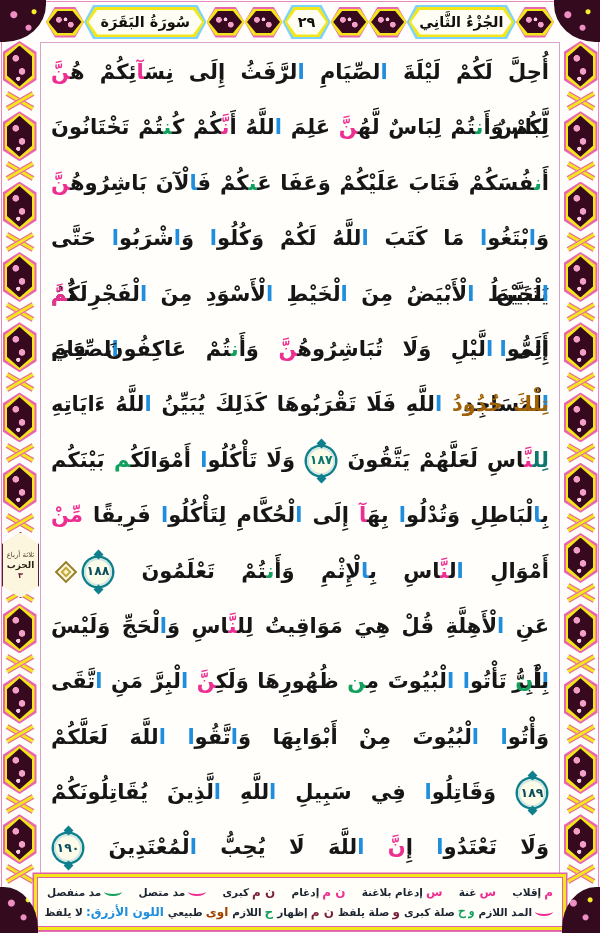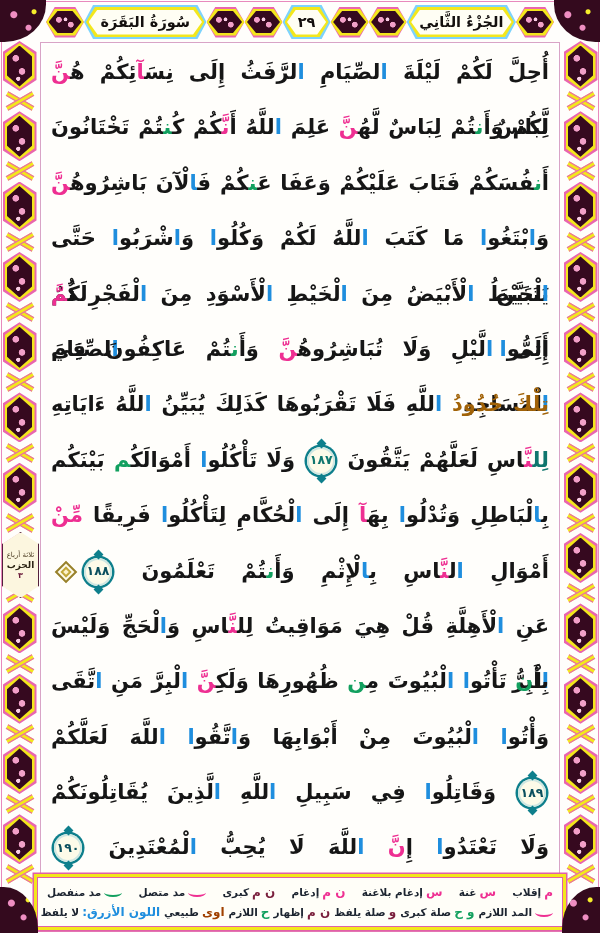--- a/index.html
+++ b/index.html
@@ -417,21 +417,21 @@
           <span class="wave" style="border-color: rgb(18, 160, 95);"></span>
           <span class="llab">مد منفصل</span>
         </span>
       </div>
     <div class="lrow" id="legend-row2">
         <span class="litem">
           <span class="wave" style="border-color: rgb(238, 47, 146);"></span>
           <span class="llab">المد اللازم</span>
         </span>
         <span class="litem">
-          <span class="lsym" style="color: rgb(18, 160, 95);">و ح</span>
+          <span class="lsym" style="color: rgb(18, 160, 95); font-family: Liberation Serif, serif;">و ح</span>
           <span class="llab">صلة كبرى</span>
         </span>
         <span class="litem">
           <span class="lsym" style="color: rgb(122, 31, 61);">و</span>
           <span class="llab">صلة يلفظ</span>
         </span>
         <span class="litem">
           <span class="lsym" style="color: rgb(122, 31, 61);">ن م</span>
           <span class="llab">إظهار</span>
         </span>

